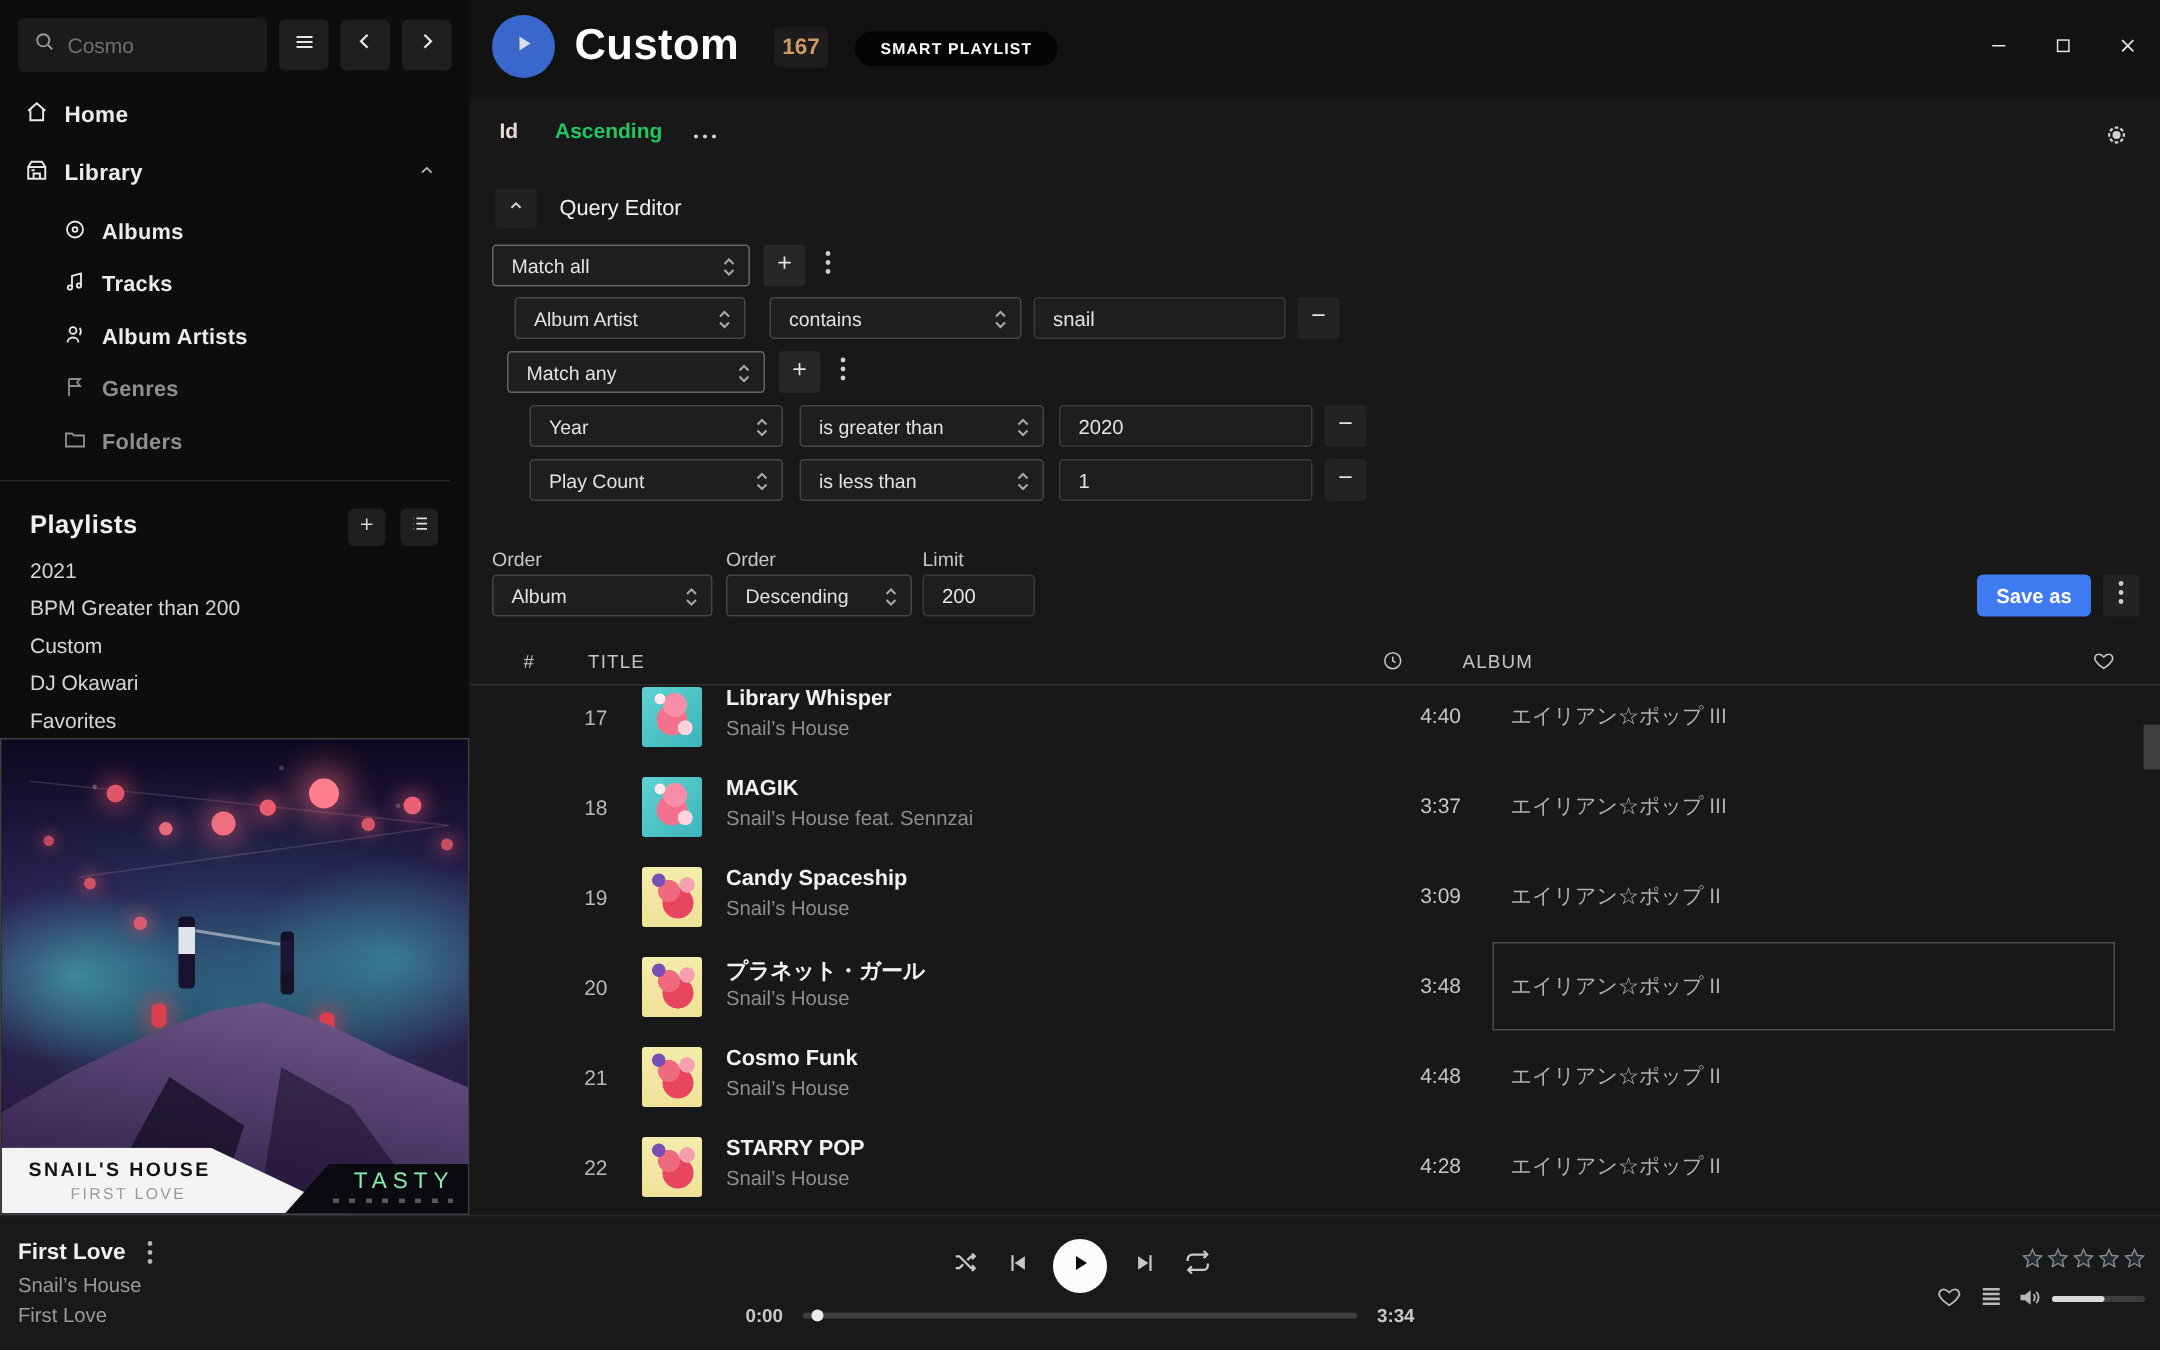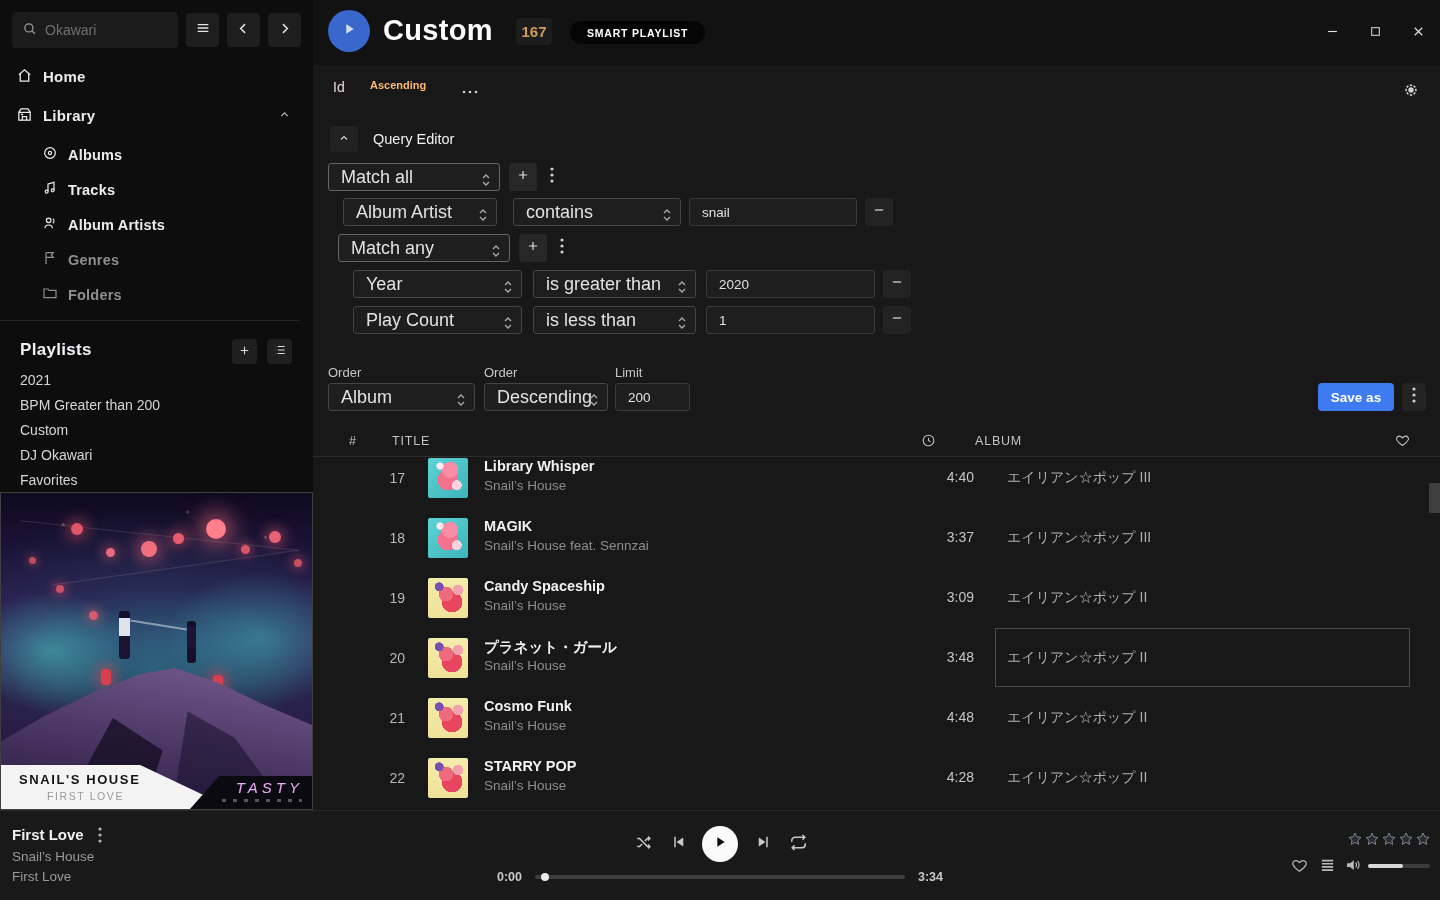--- a/index.html
+++ b/index.html
@@ -58,49 +58,49 @@
     background:linear-gradient(180deg,#16102a 0 14%,#dfe3ea 14% 52%,#1a1330 52% 100%); }
   .fig-f { left:186px; top:128px; width:9px; height:42px;
     background:linear-gradient(180deg,#140e26 0 15%,#1d1533 15% 62%,#171027 62% 100%); }
   .fig-arm { left:129px; top:131px; width:57px; height:2px; background:rgba(216,220,230,.55); transform:rotate(9deg); position:absolute; }
   .banner-white { position:absolute; left:0; bottom:0; width:232px; height:44px; background:#f4f4f4;
     clip-path:polygon(0 0,60% 0,100% 100%,0 100%); }
   .bw-artist { position:absolute; left:18px; top:7px; font-size:13px; font-weight:bold; color:#141414; letter-spacing:1.6px; }
   .bw-title { position:absolute; left:46px; top:25px; font-size:10.5px; color:#999; letter-spacing:1.6px; }
   .banner-black { position:absolute; right:0; bottom:0; width:122px; height:33px; background:#0a0a10;
     clip-path:polygon(24% 0,100% 0,100% 100%,0 100%); }
-  .bb-logo { position:absolute; right:9px; top:3px; font-size:15px; color:#f0abfc; letter-spacing:4px;font-style:italic; }
+  .bb-logo { position:absolute; right:9px; top:3px; font-size:15px; color:#86efac; letter-spacing:4px; }
   .bb-marks { position:absolute; right:10px; top:23px; width:80px; height:3px;
     background:repeating-linear-gradient(90deg,#565662 0 4px,transparent 4px 11px); }
 
   
   #titlebar { position:absolute; left:313px; top:0; width:1127px; height:65px; background:#121212; }
   .play-circle { position:absolute; left:15px; top:10px; width:42px; height:42px; border-radius:50%;
     background:#3a67cc; display:flex; align-items:center; justify-content:center; cursor:pointer; }
   .page-title { position:absolute; left:70px; top:14px; font-size:29px; font-weight:800; color:#fdfdfd; letter-spacing:.3px; }
   .count-badge { position:absolute; left:203px; top:18px; width:36px; height:27px; background:#1d1d1d; border-radius:4px;
     display:flex; align-items:center; justify-content:center; font-size:15px; font-weight:bold; color:#cf9a62; }
   .smart-badge { position:absolute; left:257px; top:21px; height:23px; padding:0 17px; background:#050505; border-radius:12px;
     display:flex; align-items:center; font-size:10.5px; font-weight:bold; color:#fff; letter-spacing:.8px; }
   .win-btn { position:absolute; top:24px; width:18px; height:18px; color:#e6e6e6;
     display:flex; align-items:center; justify-content:center; cursor:pointer; }
 
   
   #content { position:absolute; left:313px; top:65px; width:1127px; height:745px; background:#181818; }
-  .sort-field { position:absolute; left:20px; top:14px; font-size:14px; font-weight:normal; color:#ead8d2; cursor:pointer; }
-  .sort-order { position:absolute; left:57px; top:14px; font-size:11px; font-weight:bold; color:#fdba74; cursor:pointer; }
+  .sort-field { position:absolute; left:20px; top:14px; font-size:14px; font-weight:bold; color:#ead8d2; cursor:pointer; }
+  .sort-order { position:absolute; left:57px; top:14px; font-size:14px; font-weight:bold; color:#22c55e; cursor:pointer; }
   .more-dots { position:absolute; left:148px; top:18px; color:#cfcfcf; cursor:pointer; }
   .gear { position:absolute; left:1089px; top:16px; color:#d2d2d2; cursor:pointer; }
 
   .qe-collapse { position:absolute; left:17px; top:61px; width:28px; height:26px; background:#212121; border-radius:3px;
     display:flex; align-items:center; justify-content:center; color:#dadada; cursor:pointer; }
   .qe-title { position:absolute; left:60px; top:66px; font-size:14.5px; color:#f0f0f0; }
 
   .sel { position:absolute; height:28px; background:#1e1e1e; border:1px solid #454545; border-radius:3px;
-    display:flex; align-items:center; padding:0 26px 0 12px; font-size:18px; color:#e2e2e2; cursor:pointer; }
+    display:flex; align-items:center; padding:0 26px 0 12px; font-size:13px; color:#e2e2e2; cursor:pointer; }
   .sel .stepper { position:absolute; right:8px; top:7px; color:#a9a9a9; }
   .sel-group { border-color:#656565; }
   .tinput { position:absolute; height:28px; background:#1e1e1e; border:1px solid #3a3a3a; border-radius:3px;
     color:#e2e2e2; font-size:13.5px; padding:0 12px; font-family:"Liberation Sans",sans-serif; outline:none; }
   .qbtn { position:absolute; width:28px; height:28px; background:#272727; border-radius:3px;
     display:flex; align-items:center; justify-content:center; color:#e4e4e4; cursor:pointer; }
   .kbtn { position:absolute; width:14px; height:28px; display:flex; align-items:center; justify-content:center;
     color:#cfcfcf; cursor:pointer; }
 
   .fl { position:absolute; font-size:13px; color:#c6c6c6; }
@@ -166,21 +166,21 @@
 <div id="app">
 
   <aside id="sidebar">
     <div class="search-box">
       <span>
         <svg width="15" height="15" viewBox="0 0 24 24" fill="none" stroke="#9a9a9a" stroke-width="2">
             <circle cx="11" cy="11" r="6.5"></circle>
             <path d="M16 16l4.5 4.5"></path>
           </svg>
       </span>
-      <span class="ph">Okawari</span>
+      <span class="ph">Cosmo</span>
     </div>
     <div class="sq-btn" style="left:186px">
       <span><svg width="16" height="16" viewBox="0 0 24 24" fill="none" stroke="currentColor" stroke-width="2">
             <path d="M4 7h16M4 12h16M4 17h16"></path>
           </svg></span>
     </div>
     <div class="sq-btn" style="left:227px">
       <span><svg width="15" height="15" viewBox="0 0 24 24" fill="none" stroke="currentColor" stroke-width="2.4">
             <path d="M14.5 5l-7 7 7 7"></path>
           </svg></span>

